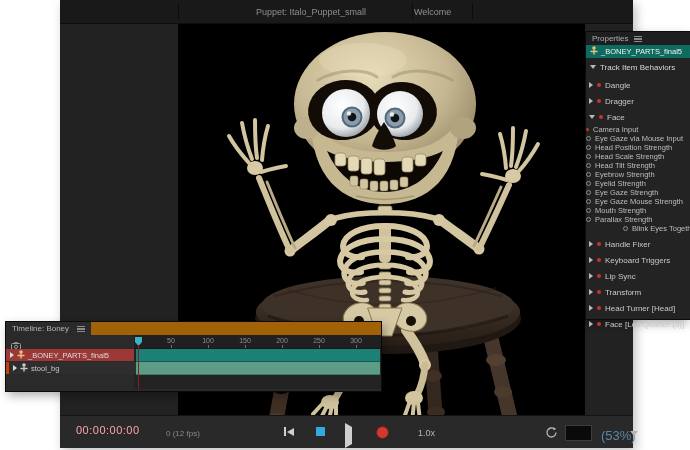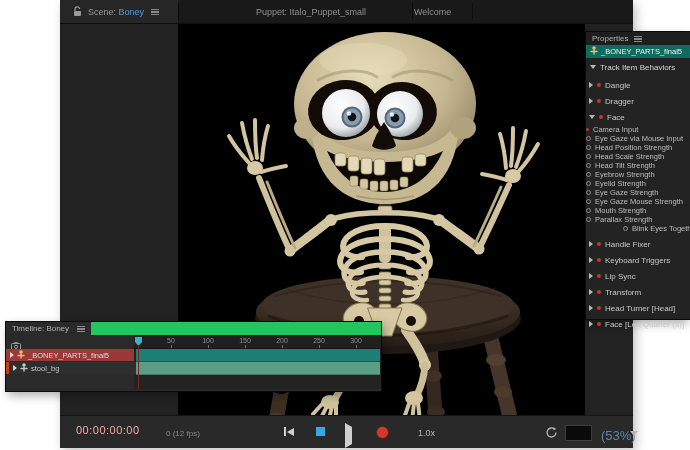--- a/index.html
+++ b/index.html
@@ -47,21 +47,21 @@
   .param{height:9px;font-size:7.5px;color:#bdbdbd}
   .param.deep{padding-left:37px}
   .ptri-r{width:0;height:0;border-left:4px solid #b9b9b9;border-top:3px solid transparent;border-bottom:3px solid transparent;margin-right:4px}
   .ptri-d{width:0;height:0;border-top:4px solid #b9b9b9;border-left:3px solid transparent;border-right:3px solid transparent;margin-right:4px}
   .dot{width:4px;height:4px;border-radius:50%;background:#c0392e;margin-right:4px;flex:none}
   .ring{width:3px;height:3px;border-radius:50%;border:1px solid #8d8d8d;margin-right:4px;flex:none}
   .picon{margin-right:3px;flex:none}
   
   .tl{position:absolute;left:5px;top:321px;width:375px;height:69px;background:#2a2a2a;
       border:1px solid #0b0b0b;box-shadow:3px 4px 9px rgba(0,0,0,.3);z-index:30}
-  .tl-tabstrip{height:13px;background:#22c55e;display:flex;align-items:center}
+  .tl-tabstrip{height:13px;background:#a16207;display:flex;align-items:center}
   .tl-tab{height:13px;display:flex;align-items:center;background:#2a2a2a;padding:0 6px;font-size:8px;color:#b5b5b5}
   .tl-body{position:relative;height:54px}
   .lanes{position:absolute;left:128px;right:0;top:0;bottom:0;background:#232323}
   .ruler{position:absolute;left:128px;right:0;top:0;height:13px;background:#202020;border-bottom:1px solid #161616}
   .tick{position:absolute;top:2px;font-size:7px;color:#8f8f8f;transform:translateX(-50%)}
   .tickmark{position:absolute;bottom:0;width:1px;height:3px;background:#6f6f6f}
   .phflag{position:absolute;left:1px;top:2px;width:7px;height:9px;background:#3fb0c6;
           clip-path:polygon(0 0,100% 0,100% 55%,50% 100%,0 55%)}
   .phline{position:absolute;left:132px;top:10px;width:1px;height:44px;background:#7e2420;z-index:6}
   .trow{position:absolute;left:0;width:100%;height:12px}
@@ -69,30 +69,20 @@
   .tbar{position:absolute;left:130px;right:1px;top:0;height:12px}
   .ttri{width:0;height:0;border-left:4px solid #d8d8d8;border-top:3px solid transparent;border-bottom:3px solid transparent;margin:0 3px 0 4px;flex:none}
   .tcam{position:absolute;left:5px;top:2px}
 </style>
 </head>
 <body>
 
 <div class="win">
 
   <div class="tabbar">
-    <div class="scene-tab">
-      <span class="lockwrap">
-        <svg width="9" height="11" viewBox="0 0 9 11">
-            <path d="M2 5V3.2A2.3 2.3 0 0 1 6.6 3" fill="none" stroke="#9a9a9a" stroke-width="1.2"></path>
-            <rect x="1" y="5" width="7" height="5" rx="1" fill="#9a9a9a"></rect>
-          </svg>
-      </span>
-      <span>Scene:</span>&nbsp;<span class="blue">Boney</span>
-      <span class="menu-ic"></span>
-    </div>
     <div class="tab-sep" style="left:118px"></div>
     <span class="tab-text" style="left:196px">Puppet: Italo_Puppet_small</span>
     <div class="tab-sep" style="left:352px"></div>
     <span class="tab-text" style="left:354px">Welcome</span>
     <div class="tab-sep" style="left:412px"></div>
   </div>
 
   <div class="viewport">
     <svg width="407" height="391" viewBox="0 0 407 391">
       <defs>

